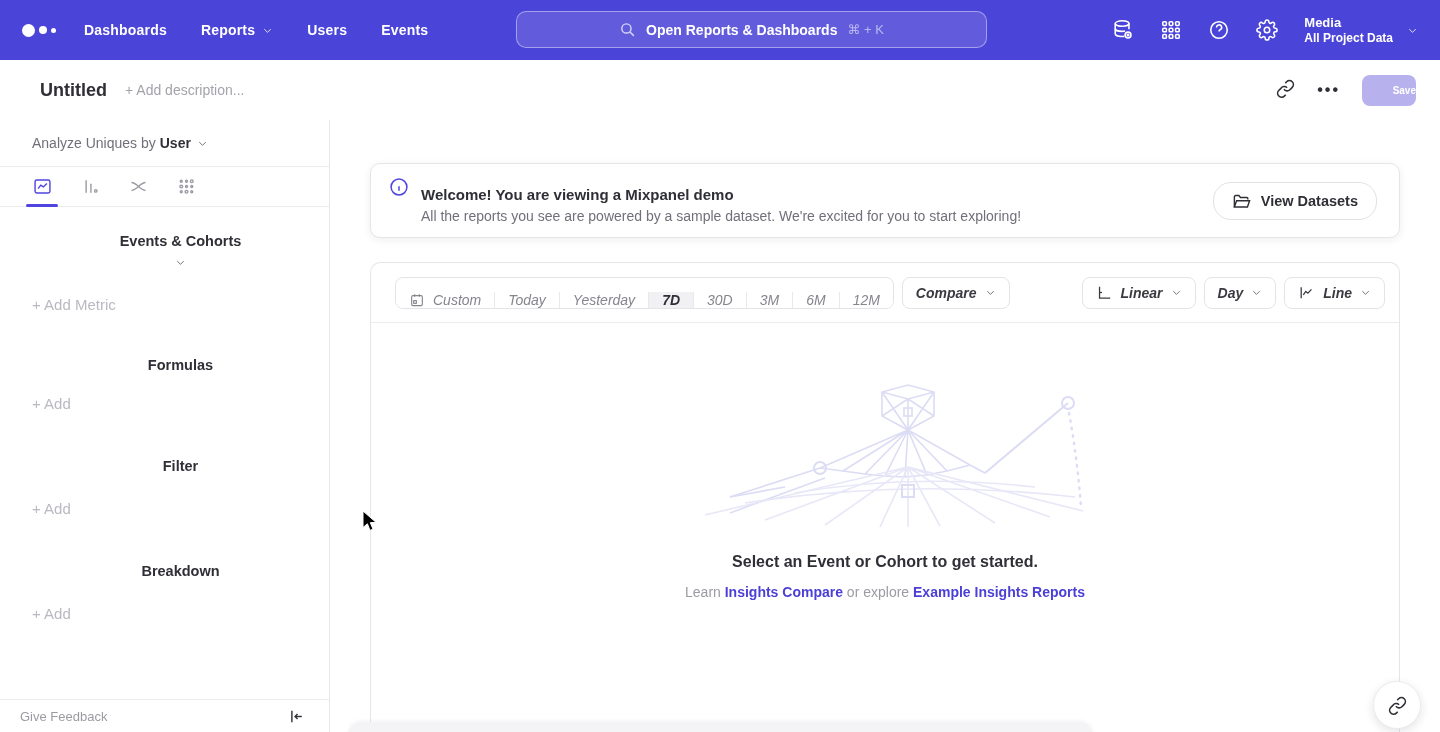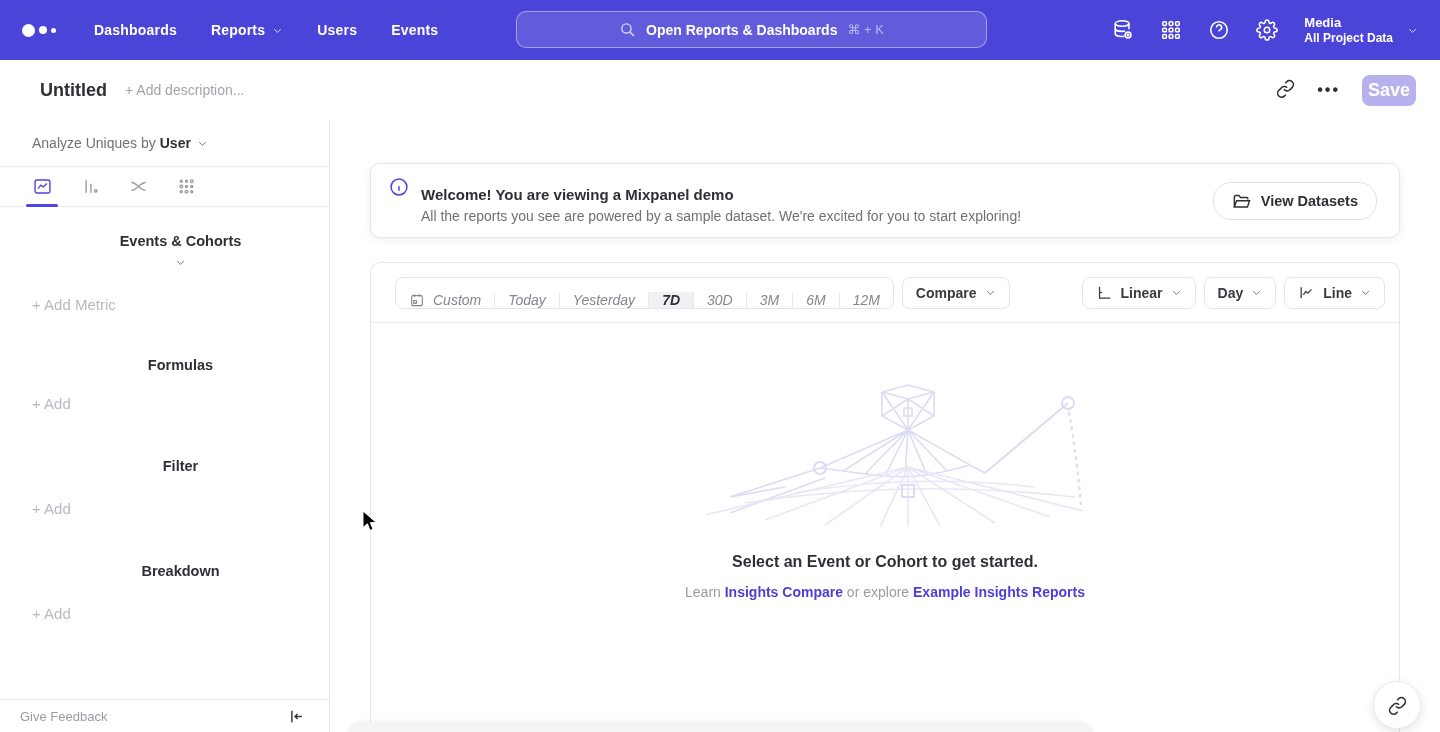--- a/index.html
+++ b/index.html
@@ -7,21 +7,21 @@
     font-family:"Liberation Sans", sans-serif; -webkit-font-smoothing:antialiased; }
   .page { position:relative; width:1440px; height:732px; }
 
   
   .topnav { position:absolute; left:0; top:0; width:1440px; height:60px;
     background:#4b44d8; display:flex; align-items:center; color:#fff; }
   .brand { display:flex; align-items:center; gap:4px; margin-left:22px; width:46px; }
   .brand .d1{ width:13px;height:13px;border-radius:50%;background:#fff;}
   .brand .d2{ width:8px;height:8px;border-radius:50%;background:#fff;}
   .brand .d3{ width:5px;height:5px;border-radius:50%;background:#fff;}
-  .nav-items { display:flex; align-items:center; gap:34px; margin-left:26px; }
+  .nav-items { display:flex; align-items:center; gap:34px; margin-left:16px; }
   .nav-item { font-size:14px; font-weight:600; letter-spacing:.2px; cursor:pointer;
     display:flex; align-items:center; gap:7px; }
   .chev { width:11px; height:11px; stroke:#fff; stroke-width:2; fill:none; opacity:.9; }
   .searchbox { position:absolute; left:516px; top:11px; width:471px; height:37px;
     background:rgba(255,255,255,.13); border:1px solid rgba(255,255,255,.42);
     border-radius:10px; display:flex; align-items:center; justify-content:center;
     gap:10px; cursor:text; }
   .searchbox svg { width:17px; height:17px; stroke:rgba(255,255,255,.75); stroke-width:2; fill:none; }
   .search-label { font-size:14px; font-weight:600; color:#fff; }
   .search-shortcut { font-size:13px; color:rgba(255,255,255,.55); }
@@ -33,21 +33,21 @@
 
   
   .report-header { position:absolute; left:0; top:60px; width:1440px; height:60px;
     background:#fff; display:flex; align-items:center; }
   .report-title { font-size:18px; font-weight:700; color:#2f2f36; margin-left:40px; cursor:text; }
   .report-desc { font-size:14px; color:#a3a3ab; margin-left:18px; cursor:text; }
   .header-actions { position:absolute; right:24px; display:flex; align-items:center; gap:22px; }
   .hdr-link svg { width:19px; height:19px; stroke:#2f2f36; stroke-width:2; fill:none; cursor:pointer; }
   .hdr-more { font-size:16px; letter-spacing:2px; color:#2f2f36; font-weight:700; cursor:pointer; }
   .save-btn { width:54px; height:31px; background:#b7b1ee; color:#fff; border:none;
-    border-radius:8px; font-size:18px; font-weight:600; font-family:inherit; cursor:default; }
+    border-radius:8px; font-size:10px; font-weight:600; font-family:inherit; cursor:default;text-align:right; }
 
   
   .sidebar { position:absolute; left:0; top:120px; width:330px; height:612px;
     background:#fff; border-right:1px solid #e8e8ec; }
   .analyze-row { height:47px; display:flex; align-items:center; padding-left:32px;
     border-bottom:1px solid #ececf0; }
   .analyze-label { font-size:14px; color:#70707a; }
   .analyze-value { font-size:14px; font-weight:600; color:#2f2f36; margin-left:4px; cursor:pointer;
     display:flex; align-items:center; gap:6px; }
   .analyze-value .chev { stroke:#55555e; }
@@ -89,21 +89,21 @@
     border-bottom:1px solid #ececf0; }
   .seg { display:flex; align-items:flex-end; height:32px; border:1px solid #e4e4e8;
     border-radius:8px; overflow:hidden;font-style:italic; }
   .seg-item { display:flex; align-items:center; gap:8px; padding:0 13px; font-size:14px;
     color:#85858d; border-right:1px solid #e9e9ed; cursor:pointer; background:#fff; }
   .seg-item:last-child { border-right:none; }
   .seg-item.selected { background:#f1f1f3; color:#2f2f36; font-weight:600; }
   .seg-item svg { width:16px; height:16px; stroke:#85858d; stroke-width:1.7; fill:none; }
   .tb-btn { height:32px; display:flex; align-items:center; gap:8px; padding:0 13px;
     border:1px solid #e4e4e8; border-radius:8px; background:#fff; font-size:14px;
-    font-weight:600; color:#3a3a41; cursor:pointer; font-family:inherit; }
+    font-weight:600; color:#3a3a41; cursor:pointer; font-family:inherit;font-style:italic; }
   .tb-btn .chev { stroke:#55555e; }
   .tb-btn svg.ic { width:17px; height:17px; stroke:#3a3a41; stroke-width:1.8; fill:none; }
   .compare-btn { margin-left:8px; }
   .tb-right { margin-left:auto; display:flex; gap:8px; }
 
   .empty { position:absolute; left:0; top:72px; right:0; text-align:center; }
   .empty-illustration { margin:40px auto 0; display:block; }
   .empty-title { font-size:16px; font-weight:700; color:#2f2f36; margin-top:18px; }
   .empty-sub { font-size:14px; color:#9b9ba3; margin-top:13px; }
   .empty-sub a { color:#4c3fd6; font-weight:600; text-decoration:none; cursor:pointer; }

